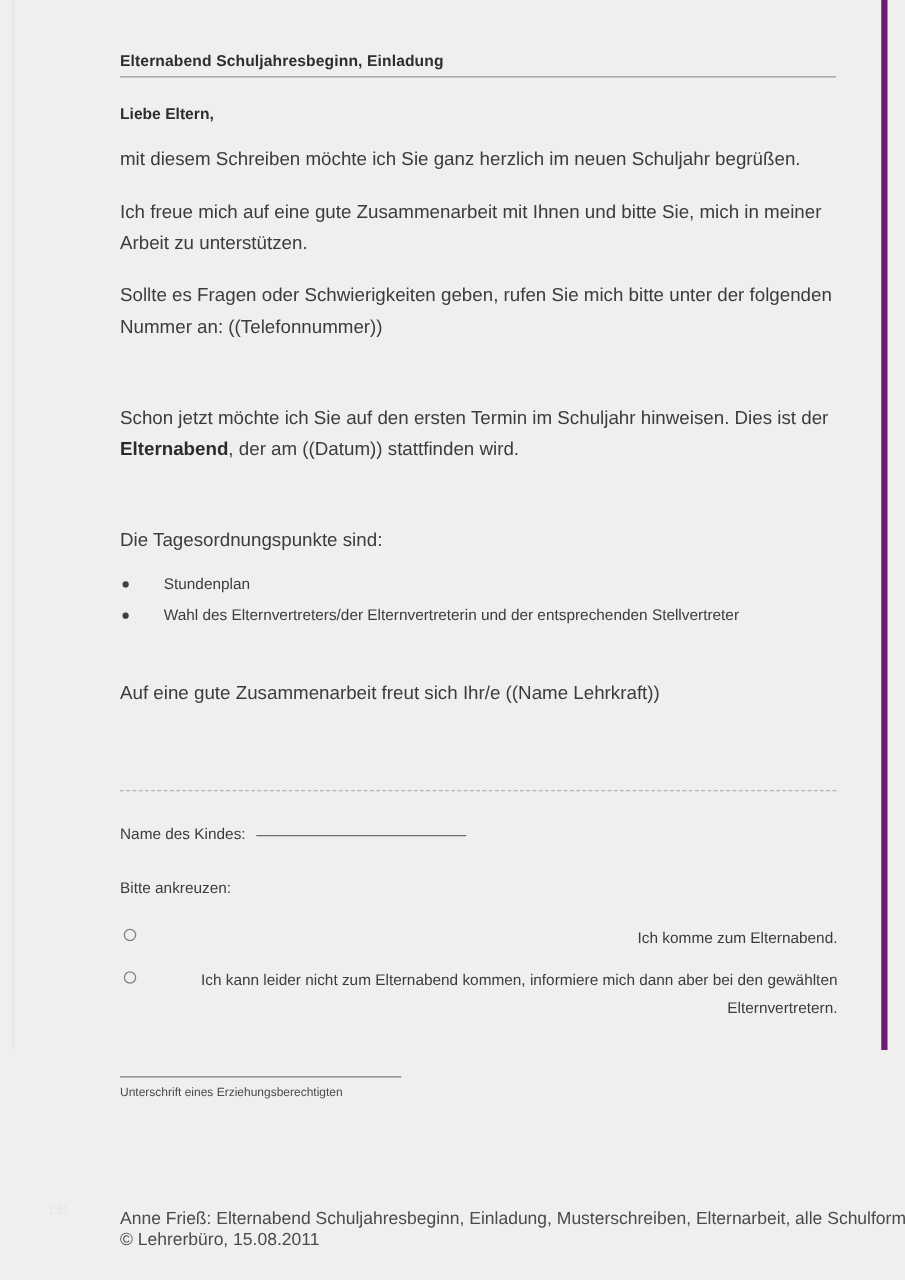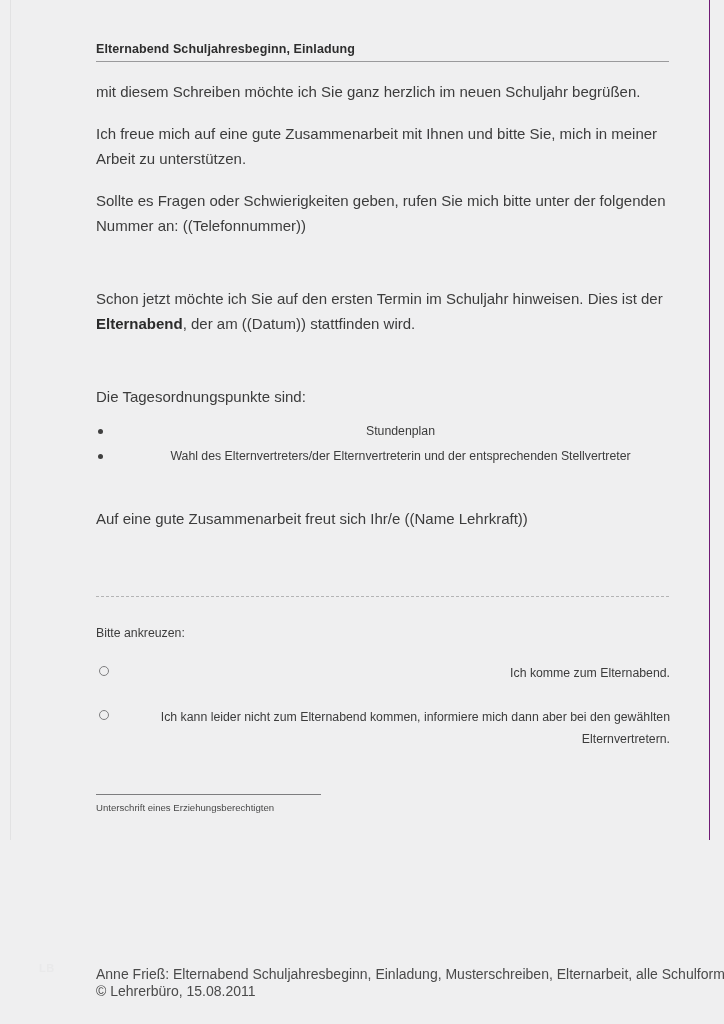--- a/index.html
+++ b/index.html
@@ -19,21 +19,21 @@
 
   
   .page-sheet {
     position: absolute;
     left: 10px;
     top: 0;
     width: 700px;
     height: 840px;
     background: #efeff0;
     border-left: 1px solid #e2e2e3;
-    border-right: 1px solid #701a75;
+    border-right: 5px solid #701a75;
     box-sizing: border-box;
   }
 
   .doc-body {
     position: absolute;
     left: 85px;
     top: 0;
     width: 574px;
   }
 
@@ -76,21 +76,20 @@
     margin: 0;
     padding: 0;
     padding-top: 10px;
   }
   ul.agenda li {
     font-size: 12.3px;
     line-height: 25px;
     position: relative;
     padding-left: 35px;
     color: #3c3c3c;
-    text-align: center;
   }
   ul.agenda li .bullet {
     position: absolute;
     left: 2px;
     top: 10px;
     width: 5px;
     height: 5px;
     border-radius: 50%;
     background: #3f3f3f;
   }
@@ -124,21 +123,21 @@
   
   .opts { padding-top: 22px; }
   .opt {
     position: relative;
     padding-left: 48px;
     font-size: 12.3px;
     line-height: 22px;
     color: #3c3c3c;
     text-align: right;
   }
-  .opt + .opt { margin-top: 22px; }
+  .opt + .opt { margin-top: 12px; }
   .opt .circle {
     position: absolute;
     left: 3px;
     top: 4px;
     width: 10px;
     height: 10px;
     border: 1.3px solid #7e7e80;
     border-radius: 50%;
     box-sizing: border-box;
     background: transparent;
@@ -185,20 +184,21 @@
 </head>
 <body>
 
 <div class="page-sheet">
 
   <div class="doc-body">
 
     <div class="doc-title">Elternabend Schuljahresbeginn, Einladung</div>
     <div class="title-rule"></div>
 
+    <div class="salutation">Liebe Eltern,</div>
 
     <p class="para">mit diesem Schreiben möchte ich Sie ganz herzlich im neuen Schuljahr begrüßen.</p>
 
     <p class="para">Ich freue mich auf eine gute Zusammenarbeit mit Ihnen und bitte Sie, mich in meiner Arbeit zu unterstützen.</p>
 
     <p class="para">Sollte es Fragen oder Schwierigkeiten geben, rufen Sie mich bitte unter der folgenden Nummer an: ((Telefonnummer))</p>
 
     <div class="gap-lg"></div>
 
     <p class="para"><span>Schon jetzt möchte ich Sie auf den ersten Termin im Schuljahr hinweisen. Dies ist der </span><strong class="b">Elternabend</strong><span>, der am ((Datum)) stattfinden wird.</span></p>
@@ -220,20 +220,23 @@
 
     <div class="gap-md"></div>
 
     <p class="para">Auf eine gute Zusammenarbeit freut sich Ihr/e ((Name Lehrkraft))</p>
 
     <div class="gap-lg"></div>
 
 
     <div class="tear-rule"></div>
 
+    <div class="field-row">
+      <span>Name des Kindes:</span><span class="fill-line"></span>
+    </div>
 
     <div class="instruct">Bitte ankreuzen:</div>
 
     <div class="opts">
       <div class="opt">
         <span class="circle"></span>
         <span>Ich komme zum Elternabend.</span>
       </div>
       <div class="opt">
         <span class="circle"></span>

